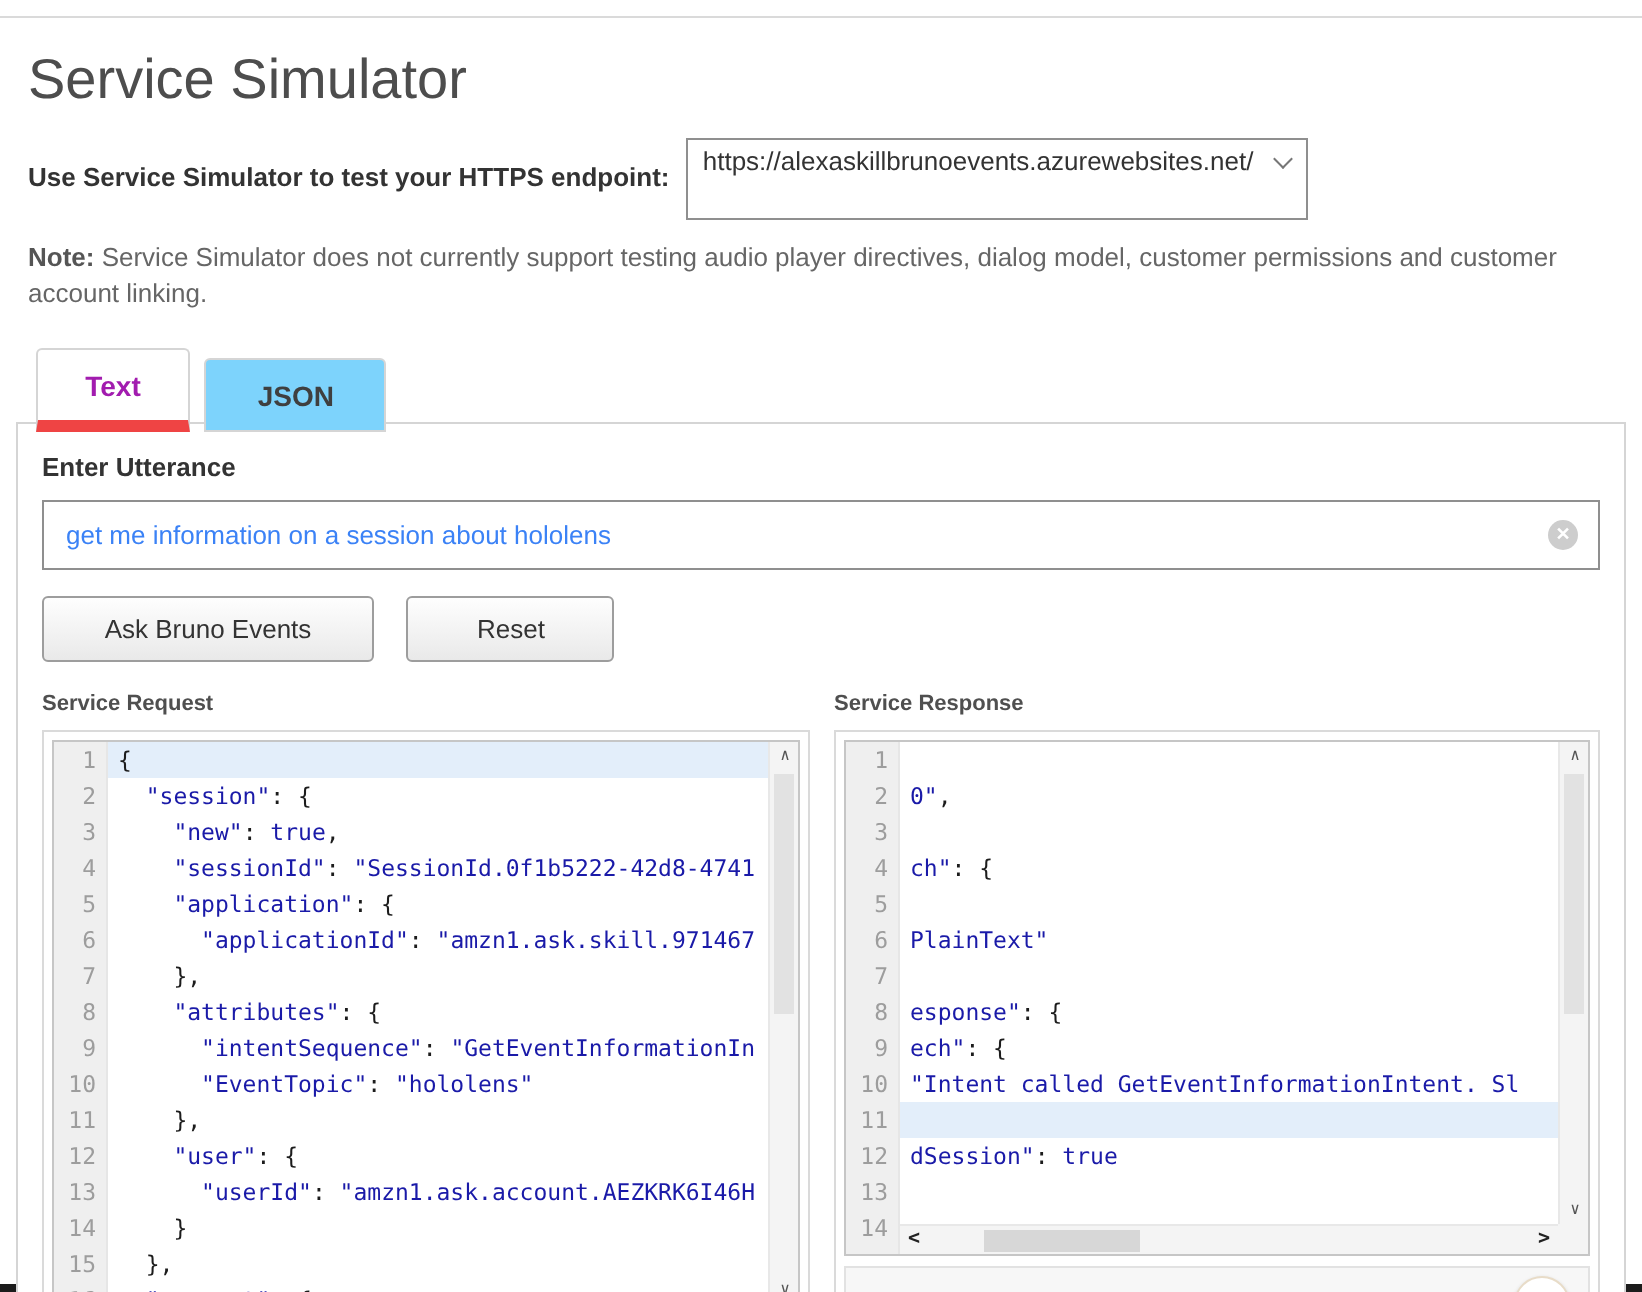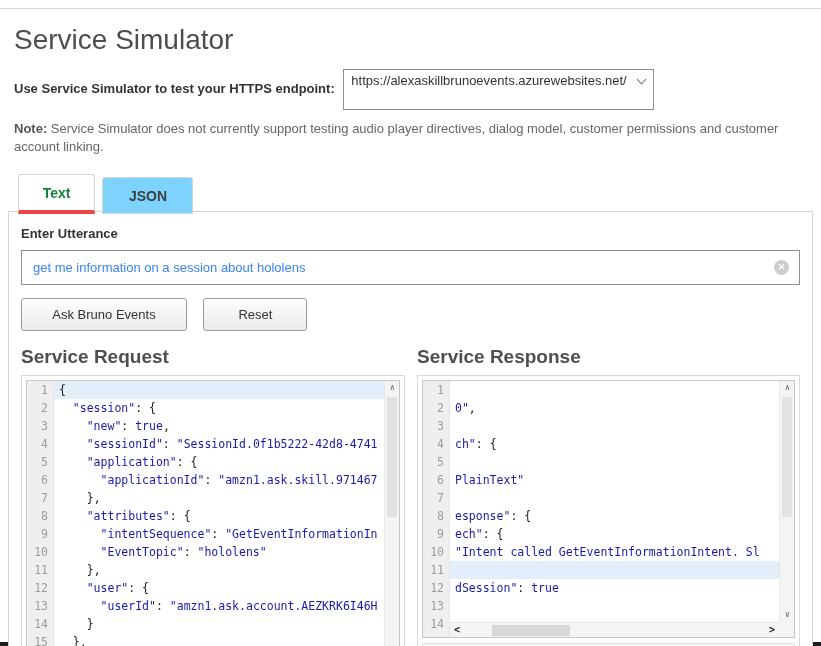--- a/index.html
+++ b/index.html
@@ -16,21 +16,21 @@
   .chev { position:absolute; right:8px; top:6px; width:7px; height:7px;
     border-right:1px solid #777; border-bottom:1px solid #777; transform:rotate(45deg); }
 
   .note { margin:10px 14px 0; font-size:13px; color:#666; line-height:1.42; max-width:792px; }
   .note b { color:#555; }
 
   .tabs { margin:17px 0 0 18px; height:38px; position:relative; z-index:2; }
   .tab { display:inline-block; font-size:14px; font-weight:bold; padding:10px 0 9px;
     text-align:center; border:1px solid #d5d5d5; border-radius:3px 3px 0 0;
     background:#7dd3fc; color:#3f3f3f; cursor:pointer; vertical-align:bottom; }
-  .tab.active { background:#fff; color:#15803d; border-bottom:4px solid #ef4444; }
+  .tab.active { background:#fff; color:#a21caf; border-bottom:6px solid #ef4444; }
   .tab-text { width:77px; }
   .tab-json { width:91px; margin-left:3px; }
 
   .panel-container { margin:-1px 8px 0; border:1px solid #d5d5d5; background:#fff;
     padding:10px 12px 12px; height:459px; position:relative; z-index:1; }
 
   .utter-label { font-size:13px; font-weight:bold; color:#333; margin:4px 0 9px; }
   .utter-wrap { position:relative; }
   .utter-input { width:100%; height:35px; border:1px solid #8f8f8f; font-size:13px;
     color:#3b82f6; padding:0 22px 0 11px; font-family:"Liberation Sans",sans-serif; outline:none; }
@@ -43,21 +43,21 @@
     background:linear-gradient(#fefefe,#e9e9e9); font-size:13px; color:#333;
     text-align:center; line-height:31px; cursor:pointer;
     font-family:"Liberation Sans",sans-serif; }
   .btn-ask { width:166px; }
   .btn-reset { width:104px; margin-left:12px; }
 
   .panes { display:flex; gap:12px; }
   .pane { }
   .pane-left  { width:385px; }
   .pane-right { width:384px; }
-  .pane-title { font-size:19px; font-weight:bold; color:#4f4f4f; margin-bottom:7px; }
+  .pane-title { font-size:11px; font-weight:bold; color:#4f4f4f; margin-bottom:7px; }
   .pane-box { border:1px solid #dadada; padding:4px; background:#fff; }
 
   .editor { position:relative; border:1px solid #c6c6c6; overflow:hidden; background:#fff;
     font-family:"DejaVu Sans Mono", monospace; font-size:11.5px; line-height:18px; cursor:text; }
   .editor-req { height:298px; }
   .editor-res { height:258px; }
   .gutter-bg { position:absolute; left:0; top:0; bottom:0; width:27px; background:#efefef;
     border-right:1px solid #e6e6e6; }
   .rows { position:relative; }
   .crow { display:flex; height:18px; }

